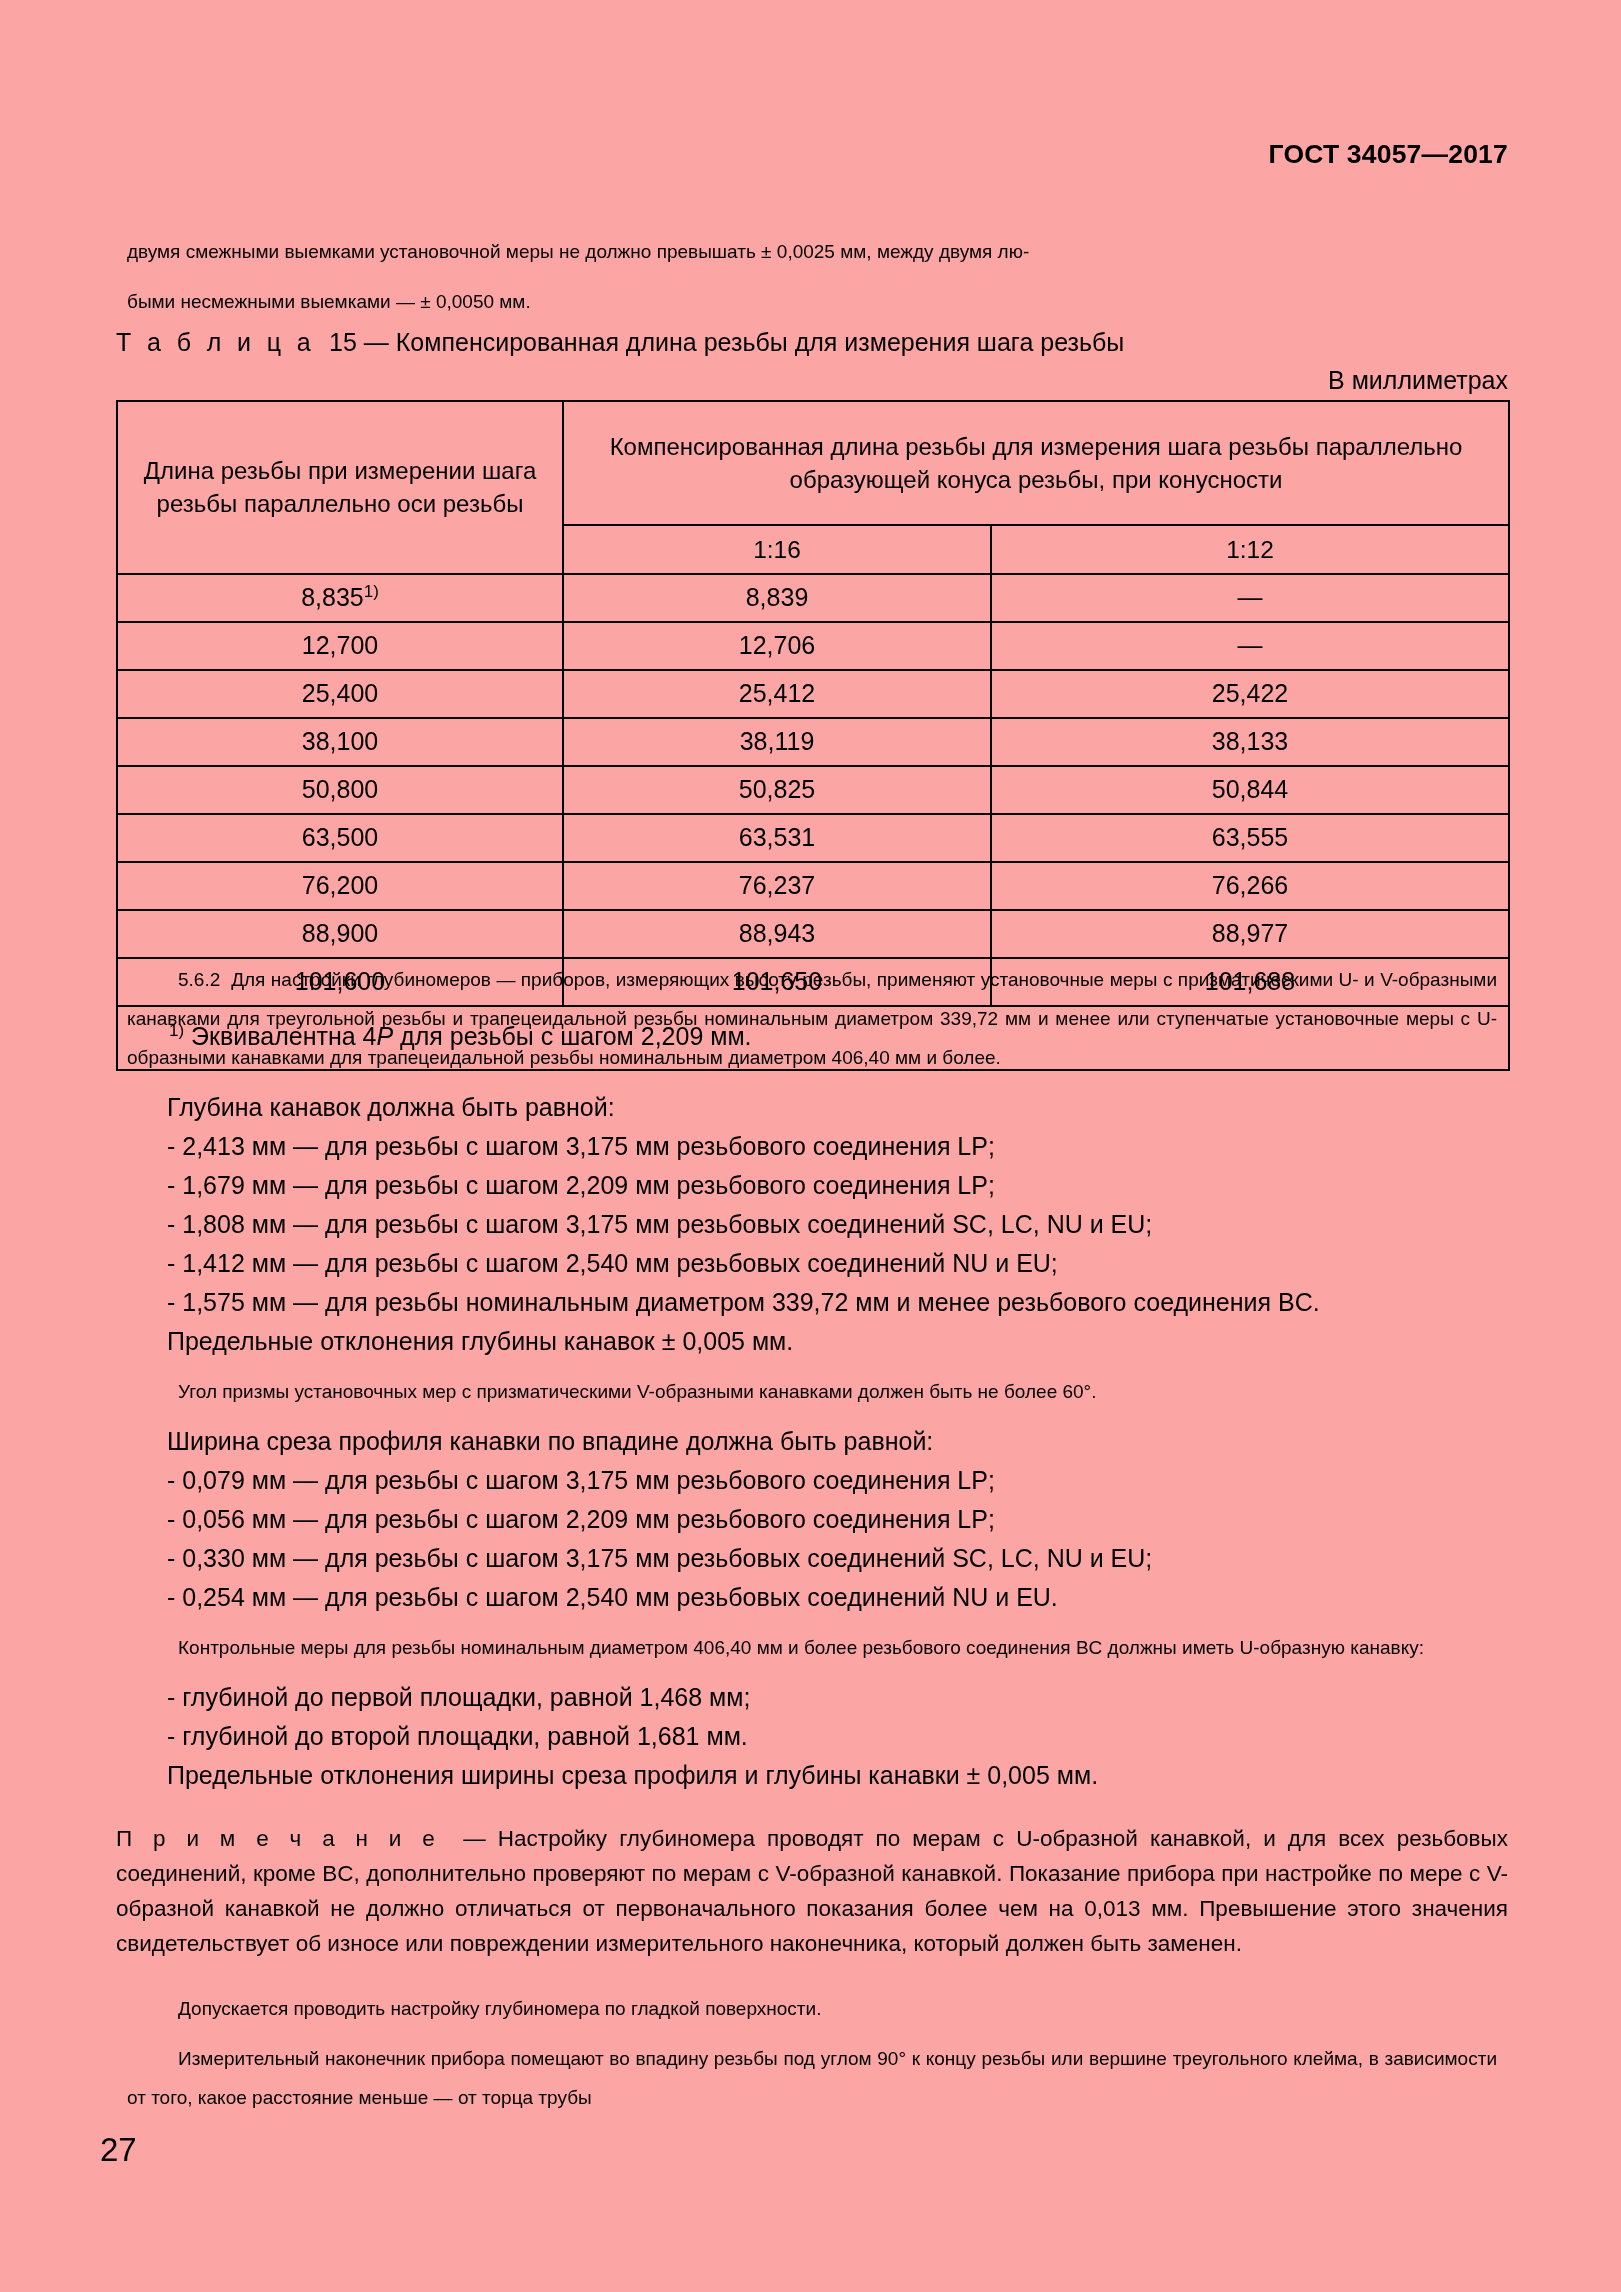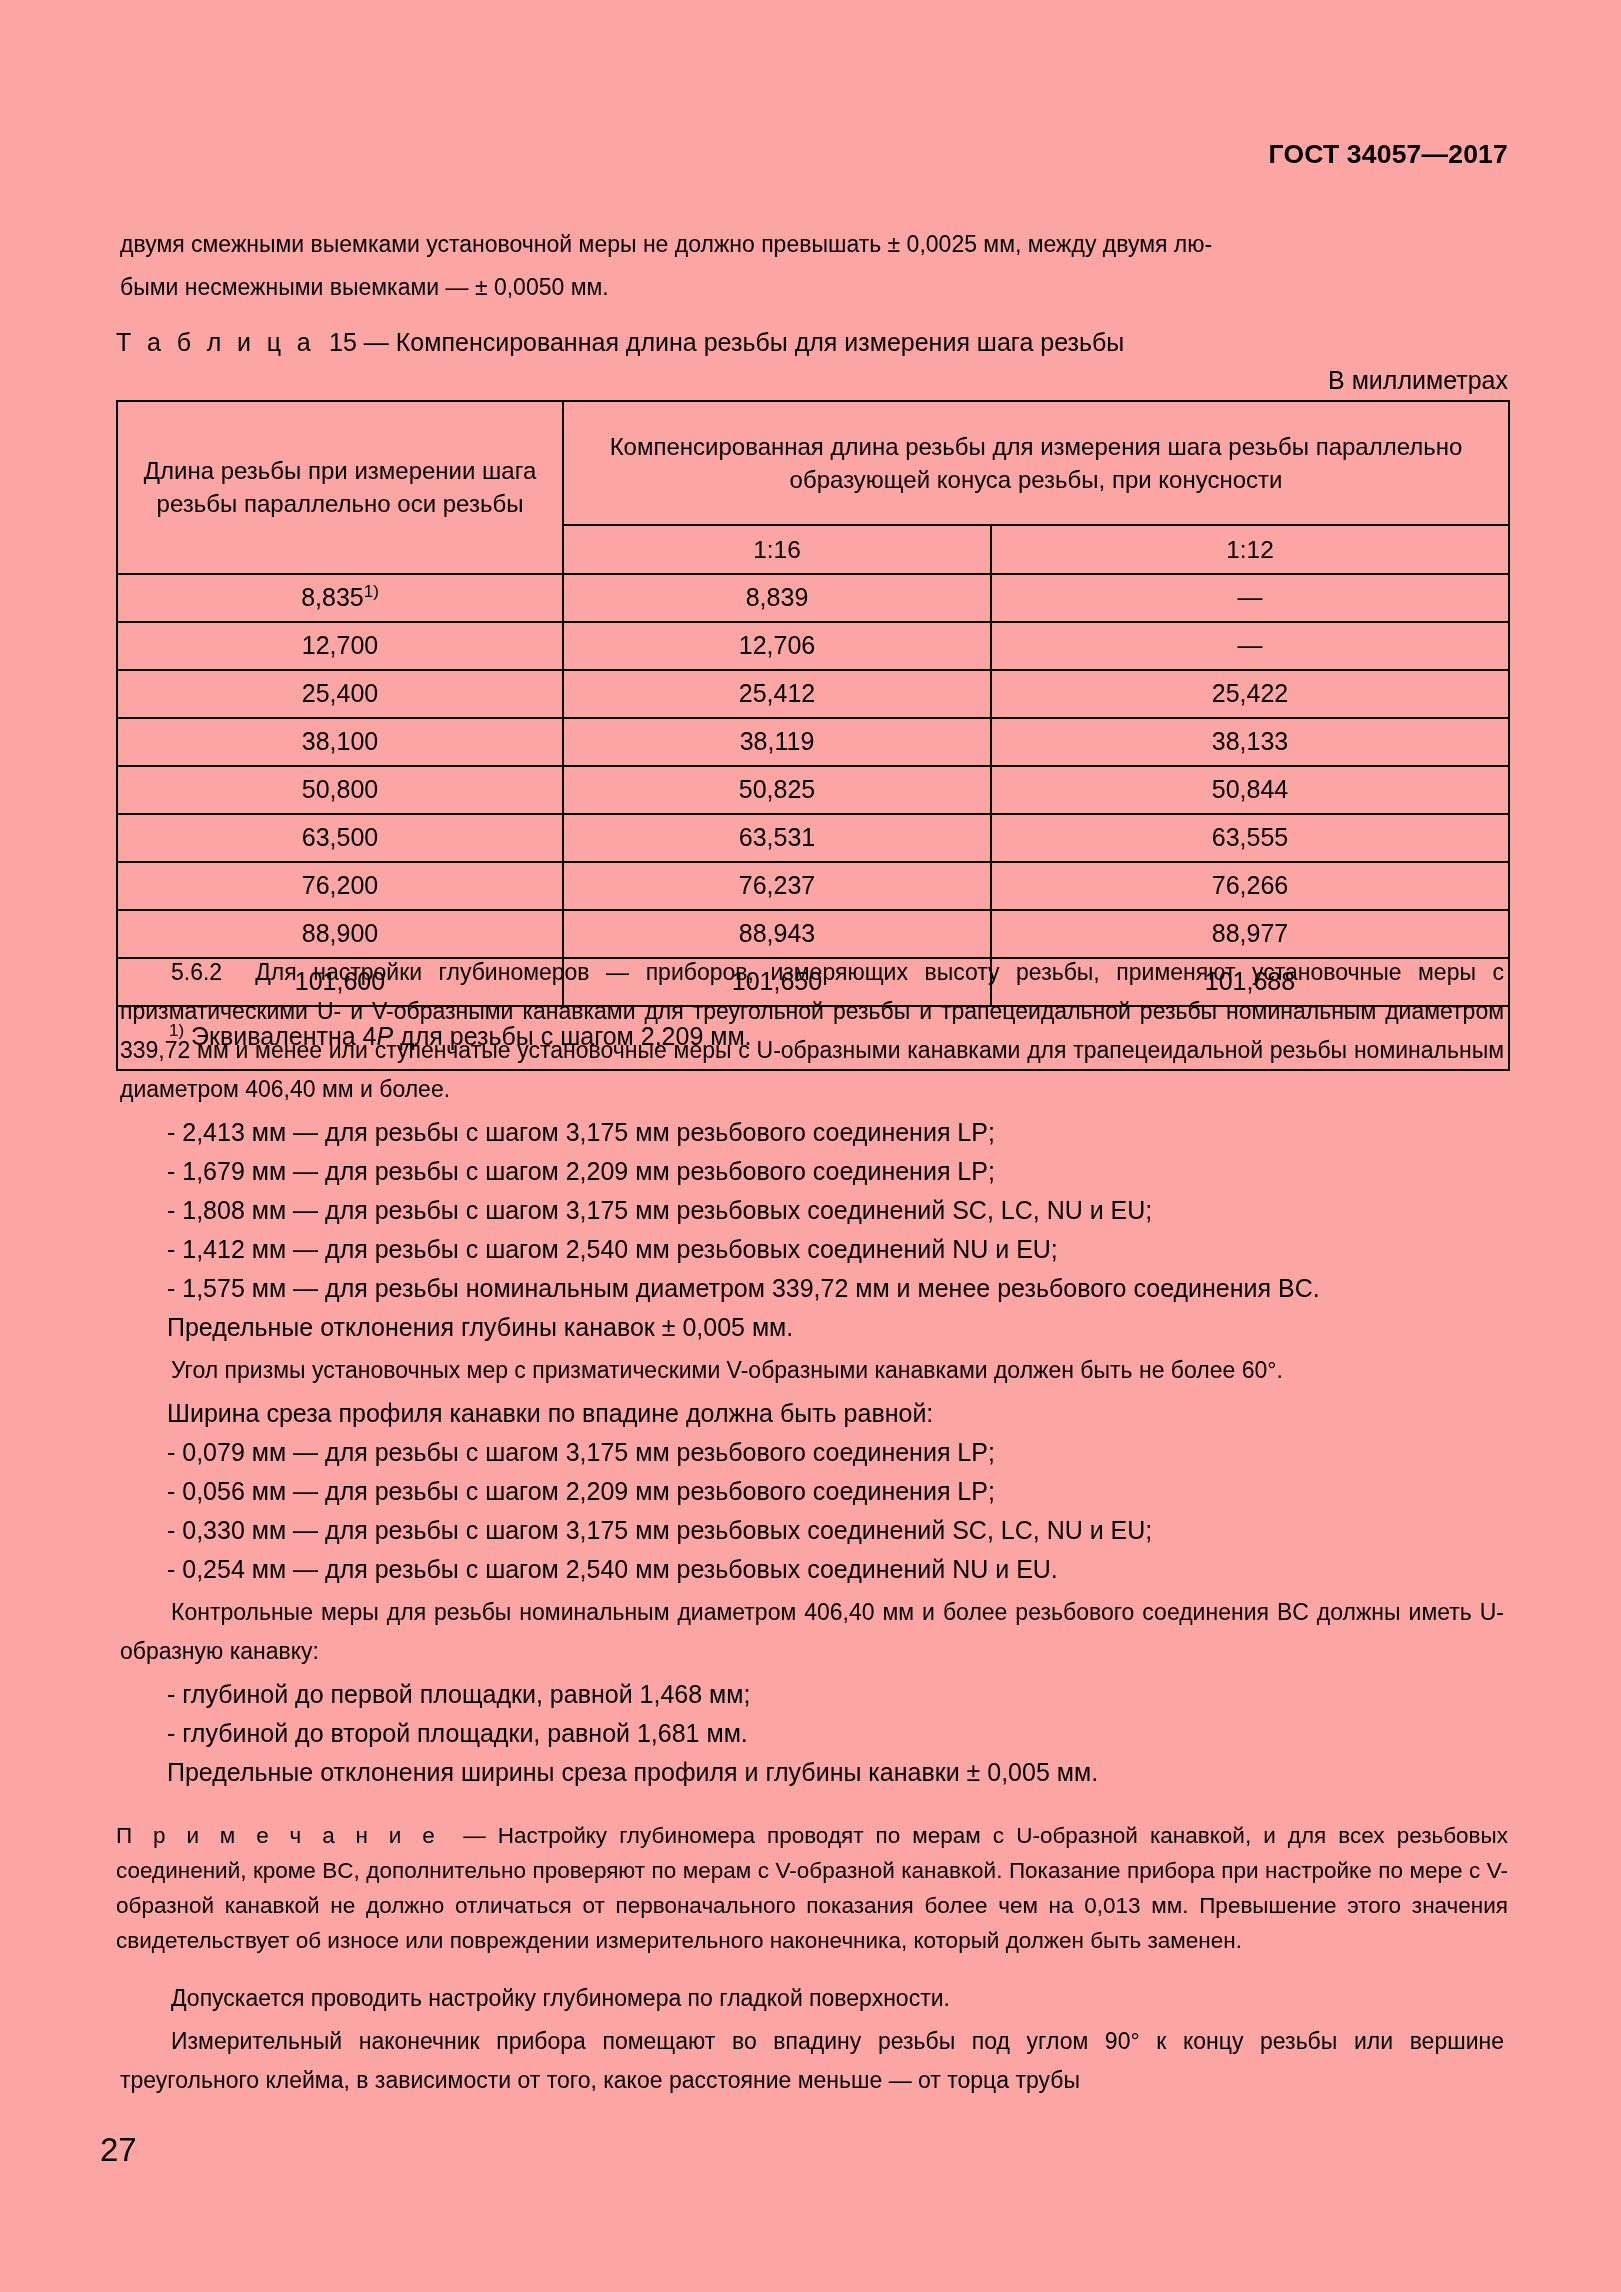--- a/index.html
+++ b/index.html
@@ -35,25 +35,25 @@
     right: 0;
     top: 139px;
     font-size: 26.5px;
     font-weight: bold;
     letter-spacing: 0.2px;
     white-space: nowrap;
   }
 
   
   .body-text {
-    font-size: 23px;
+    font-size: 19px;
     line-height: 39px;
     text-align: justify;
     text-justify: inter-word;
-    margin: 4px;
+    margin: 11px;
     hyphens: manual;
   }
   .indent {
     text-indent: 51px;
   }
   .no-just {
     text-align: left;
   }
   .list-line {
     font-size: 25px;
@@ -265,20 +265,21 @@
             <td class="footnote" colspan="3"><sup>1)</sup><span>&nbsp;</span><span>Эквивалентна 4</span><span class="ital">P</span><span> для резьбы с шагом 2,209 мм.</span></td>
           </tr>
         </tbody>
       </table>
     </div>
 
     <div class="lower">
 
       <p class="body-text indent"><span>5.6.2</span><span>&nbsp; </span><span>Для настройки глубиномеров — приборов, измеряющих высоту резьбы, применяют установочные меры с призматическими U- и V-образными канавками для треугольной резьбы и трапецеидальной резьбы номинальным диаметром 339,72 мм и менее или ступенчатые установочные меры с U-образными канавками для трапецеидальной резьбы номинальным диаметром 406,40 мм и более.</span></p>
 
+      <p class="plain-line">Глубина канавок должна быть равной:</p>
 
       <p class="list-line">- 2,413 мм — для резьбы с шагом 3,175 мм резьбового соединения LP;</p>
       <p class="list-line">- 1,679 мм — для резьбы с шагом 2,209 мм резьбового соединения LP;</p>
       <p class="list-line">- 1,808 мм — для резьбы с шагом 3,175 мм резьбовых соединений SC, LC, NU и EU;</p>
       <p class="list-line">- 1,412 мм — для резьбы с шагом 2,540 мм резьбовых соединений NU и EU;</p>
       <p class="list-line">- 1,575 мм — для резьбы номинальным диаметром 339,72 мм и менее резьбового соединения BC.</p>
 
       <p class="plain-line">Предельные отклонения глубины канавок ± 0,005 мм.</p>
 
       <p class="body-text indent">Угол призмы установочных мер с призматическими V-образными канавками должен быть не более 60°.</p>

